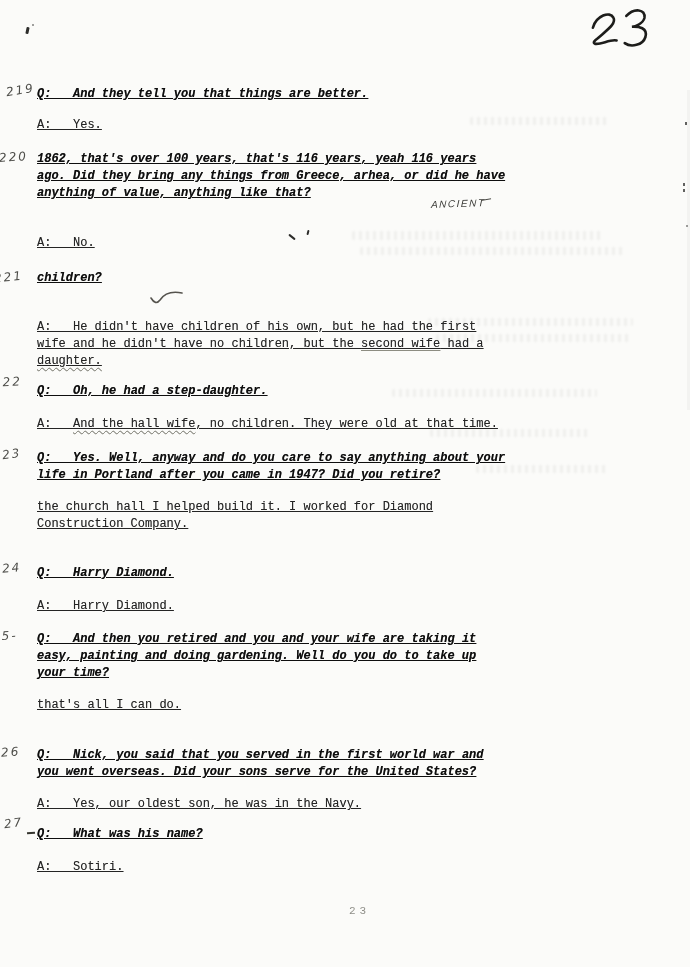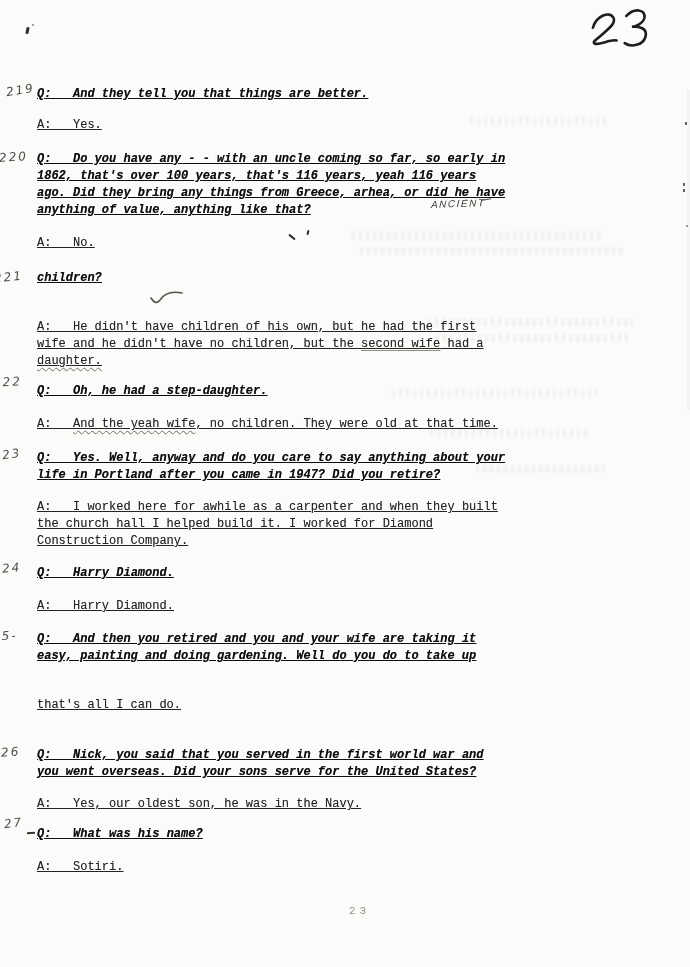--- a/index.html
+++ b/index.html
@@ -111,21 +111,20 @@
   <div id="transcript">
       <div class="margin-num mn-0">219</div>
       <div class="para q q-0">
         <div class="line"><span>Q:   </span><span>And they tell you that things are better.</span></div>
       </div>
       <div class="para a a-0">
         <div class="line"><span>A:   </span><span>Yes.</span></div>
       </div>
       <div class="margin-num mn-1">220</div>
       <div class="para q q-1">
-        <div class="line"><span>Q:   </span><span>Do you have any - - with an uncle coming so far, so early in</span></div>
         <div class="line"><span>1862, that's over 100 years, that's 116 years, yeah 116 years</span></div>
         <div class="line"><span>ago. Did they bring any things from Greece, arhea, or did he have</span></div>
         <div class="line"><span>anything of value, anything like that?</span></div>
       </div>
       <div class="para a a-1">
         <div class="line"><span>A:   </span><span>No.</span></div>
       </div>
       <div class="margin-num mn-2">221</div>
       <div class="para q q-2">
         <div class="line"><span>children?</span></div>
@@ -133,43 +132,43 @@
       <div class="para a a-2">
         <div class="line"><span>A:   </span><span>He didn't have children of his own, but he had the first</span></div>
         <div class="line"><span>wife and he didn't have no children, but the </span><span class="u-line">second wife</span><span> had a</span></div>
         <div class="line"><span class="u-wavy">daughter.</span></div>
       </div>
       <div class="margin-num mn-3">222</div>
       <div class="para q q-3">
         <div class="line"><span>Q:   </span><span>Oh, he had a step-daughter.</span></div>
       </div>
       <div class="para a a-3">
-        <div class="line"><span>A:   </span><span class="u-wavy">And the yeah wife</span><span>, no children. They were old at that time.</span></div>
+        <div class="line"><span>A:   </span><span class="u-wavy">And the hall wife</span><span>, no children. They were old at that time.</span></div>
       </div>
       <div class="margin-num mn-4">23</div>
       <div class="para q q-4">
         <div class="line"><span>Q:   </span><span>Yes. Well, anyway and do you care to say anything about your</span></div>
         <div class="line"><span>life in Portland after you came in 1947? Did you retire?</span></div>
       </div>
       <div class="para a a-4">
-        <div class="line"><span>A:   </span><span>I worked here for awhile as a carpenter and when they built</span></div>
         <div class="line"><span>the church hall I helped build it. I worked for Diamond</span></div>
         <div class="line"><span>Construction Company.</span></div>
       </div>
       <div class="margin-num mn-5">24</div>
       <div class="para q q-5">
         <div class="line"><span>Q:   </span><span>Harry Diamond.</span></div>
       </div>
       <div class="para a a-5">
         <div class="line"><span>A:   </span><span>Harry Diamond.</span></div>
       </div>
       <div class="margin-num mn-6">25-</div>
       <div class="para q q-6">
         <div class="line"><span>Q:   </span><span>And then you retired and you and your wife are taking it</span></div>
         <div class="line"><span>easy, painting and doing gardening. Well do you do to take up</span></div>
+        <div class="line"><span>your time?</span></div>
       </div>
       <div class="para a a-6">
         <div class="line"><span>that's all I can do.</span></div>
       </div>
       <div class="margin-num mn-7">26</div>
       <div class="para q q-7">
         <div class="line"><span>Q:   </span><span>Nick, you said that you served in the first world war and</span></div>
         <div class="line"><span>you went overseas. Did your sons serve for the United States?</span></div>
       </div>
       <div class="para a a-7">

